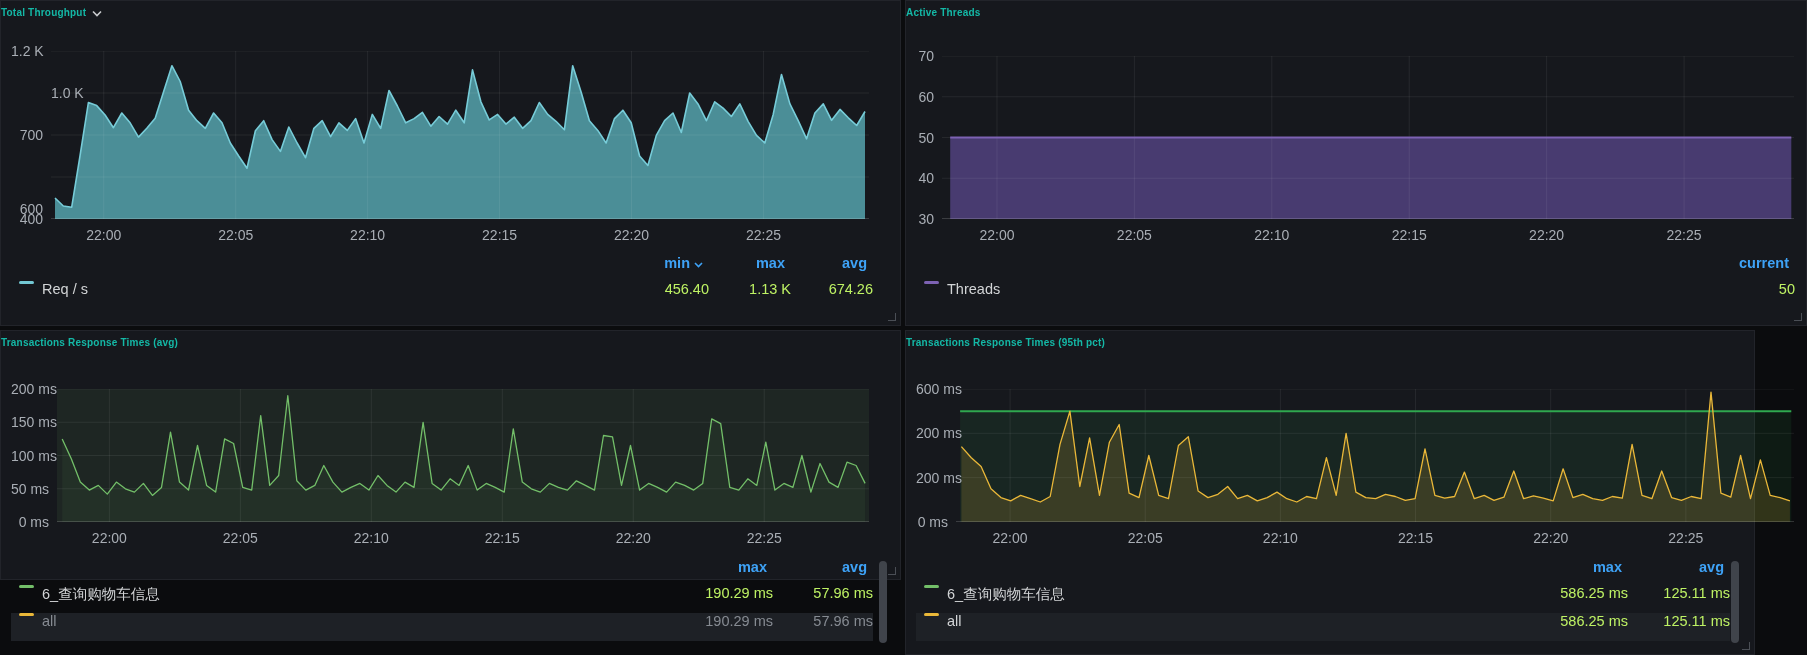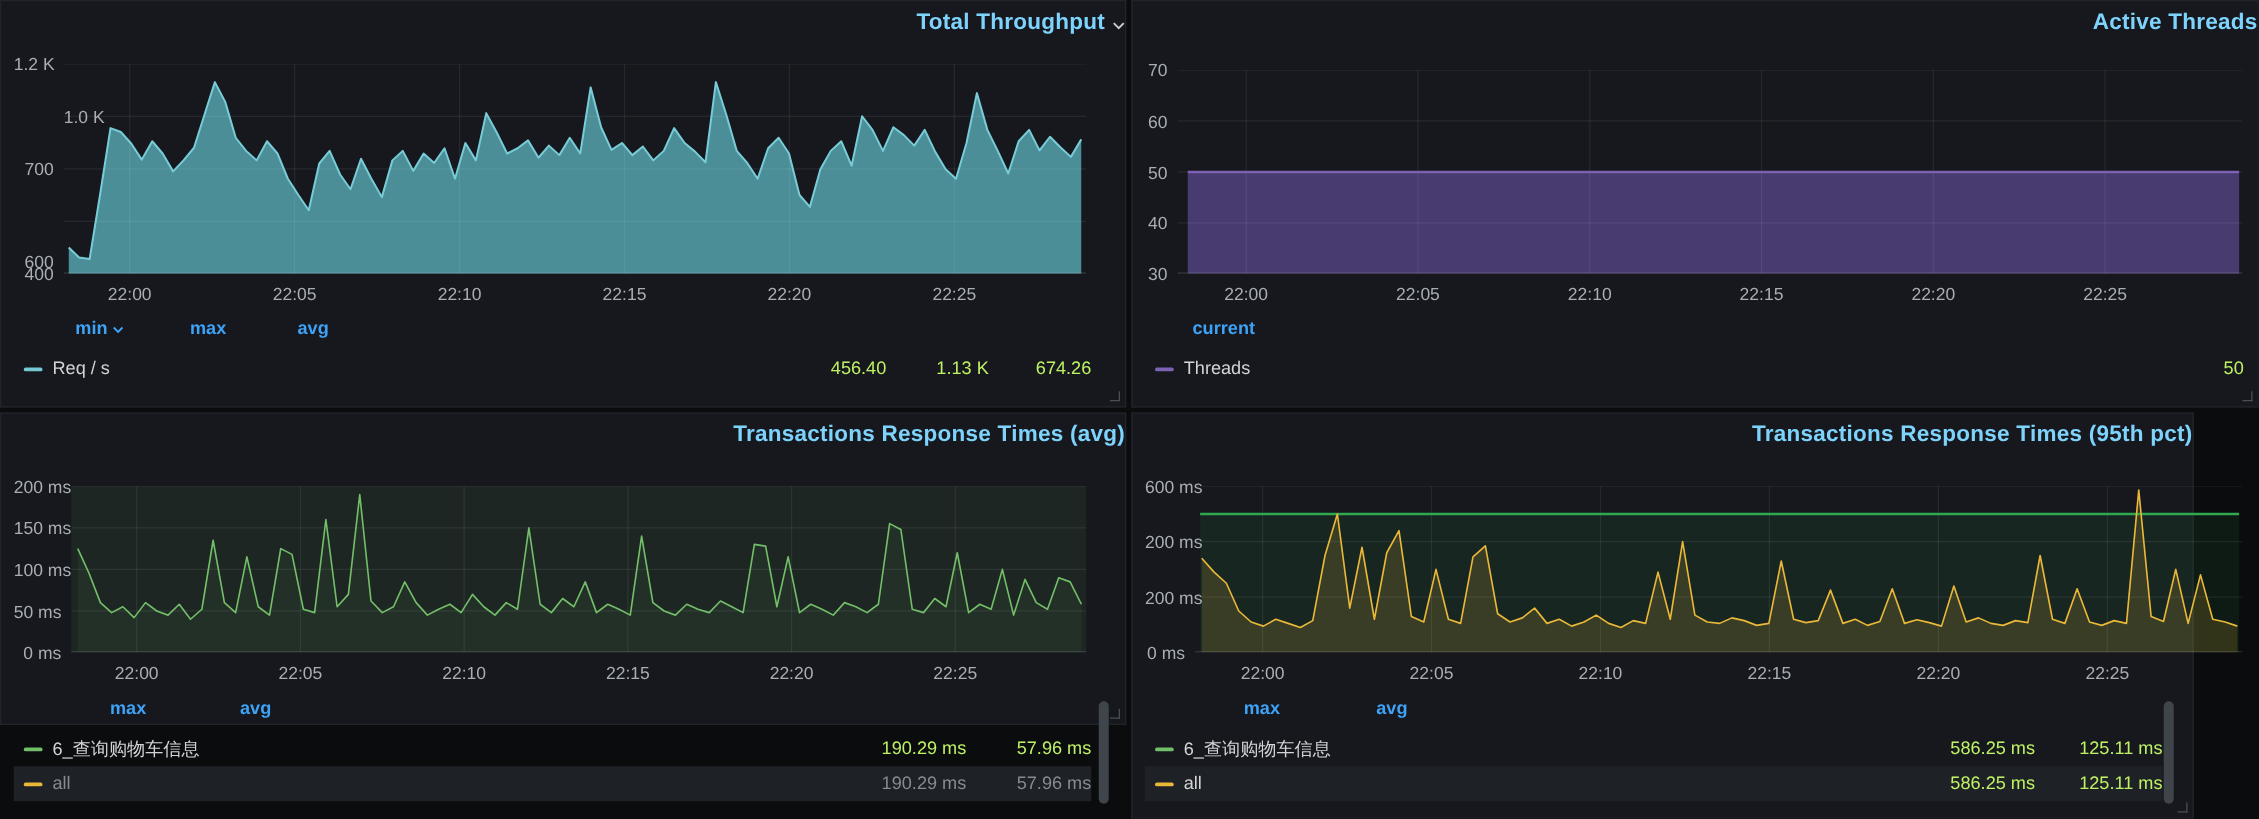--- a/index.html
+++ b/index.html
@@ -1,30 +1,30 @@
 <!DOCTYPE html>
 <html><head>
 <meta charset="utf-8">
 <style>
   * { box-sizing: border-box; margin: 0; padding: 0; }
   html,body { background:#0b0c0e; }
   body { font-family:"Liberation Sans", sans-serif; }
   #dashboard { position:relative; width:1807px; height:655px; background:#0b0c0e; overflow:hidden; }
   .panel { position:absolute; background:#16181d; border:1px solid #22242a; }
-  .panel-title { position:absolute; top:6px; left:0; right:0; text-align:right;
-    color:#7dd3fc; font-size:18px; font-weight:bold; letter-spacing:.2px; cursor:pointer; }
+  .panel-title { position:absolute; top:6px; left:0; right:0; text-align:left;
+    color:#14b8a6; font-size:10px; font-weight:bold; letter-spacing:.2px; cursor:pointer; }
   .title-chevron { display:inline-block; margin-left:6px; vertical-align:middle; }
   .plot { position:absolute; }
   .plot svg { position:absolute; left:0; top:0; display:block; }
   .ytick { position:absolute; text-align:right; color:#a9aeb5; font-size:14px; white-space:nowrap;padding-left:10px; }
   .xtick { position:absolute; text-align:center; color:#a9aeb5; font-size:14px; white-space:nowrap; transform:translateX(-50%); }
-  .legend-header { position:absolute; display:flex; }
+  .legend-header { position:absolute; display:flex; justify-content:flex-end; }
   .legend-col { text-align:right; color:#3ea2f6; font-size:14.5px; font-weight:bold; cursor:pointer; }
   .hdr-chevron { display:inline-block; margin-left:4px; }
-  .legend-row { position:absolute; display:flex; align-items:center; cursor:pointer; }
+  .legend-row { position:absolute; display:flex; align-items:flex-start; cursor:pointer; }
   .legend-row.zebra { background:#1e2126; }
   .legend-dash { width:15px; height:3px; border-radius:2px; margin:0 8px 0 2px; flex:0 0 auto; }
   .legend-label { font-size:14.5px; color:#d2d4d6; white-space:nowrap; }
   .legend-spacer { flex:1; }
   .legend-val { text-align:right; font-size:14.5px; color:#bef264; white-space:nowrap; }
   .dimmed { color:#868b92 !important; }
   .scrollbar-thumb { position:absolute; width:8px; border-radius:4px; background:#40444b; cursor:pointer; }
   .resize-handle { position:absolute; right:4px; bottom:4px; width:8px; height:8px;
     border-right:1.5px solid #4a4e55; border-bottom:1.5px solid #4a4e55; cursor:nwse-resize; }
 </style>

